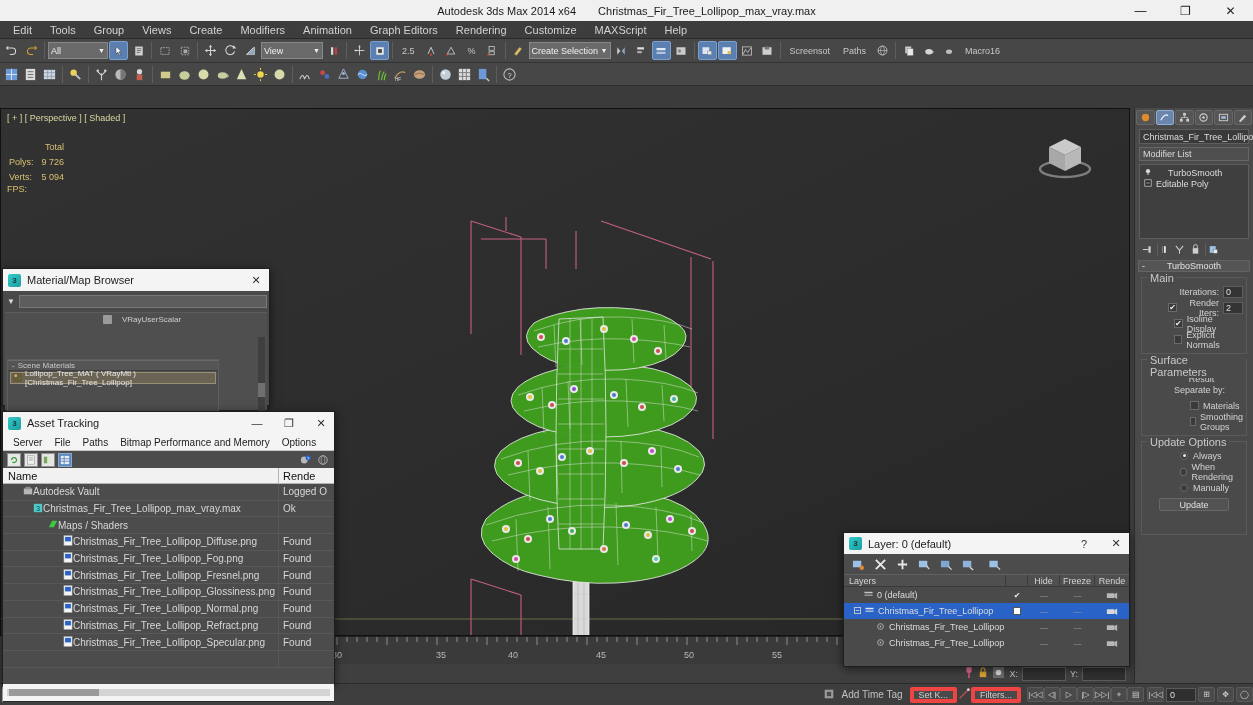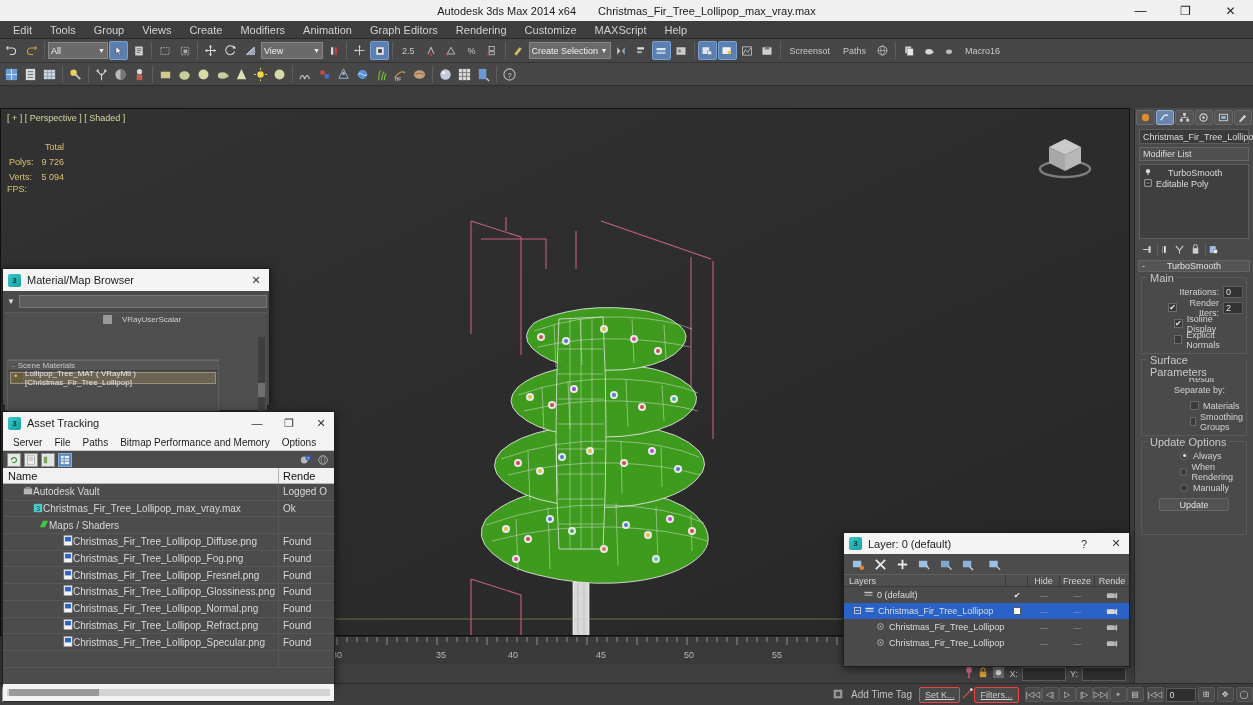--- a/index.html
+++ b/index.html
@@ -64,22 +64,22 @@
   .ruler .lbl { position:absolute; top:13px; font-size:9px; color:#b9b9b9; transform:translateX(-50%); }
   .trackbar { position:absolute; left:335px; top:664px; width:795px; height:19px;
     background:#3f3f3f; display:flex; align-items:center; justify-content:flex-end; gap:4px; padding-right:4px; }
   .numfield { width:44px; height:14px; background:#2f2f2f; border:1px solid #5b5b5b; }
 
   
   .statusbar { position:absolute; left:0; top:683px; width:1253px; height:22px;
     background:#3e3e3e; border-top:1px solid #2a2a2a; display:flex; align-items:center; }
   .sb-prompt { flex:0 0 330px; height:15px; margin-left:2px; background:#f2f2f2; border:1px solid #9a9a9a; }
   .sb-label { font-size:10px; color:#c0c0c0; padding:0 7px; white-space:nowrap; }
-  .sb-btn { height:16px; background:#4a4a4a; border:1px solid #ef4444; border-radius:2px;
-    font-size:9px; color:#d0d0d0; display:flex; align-items:center; padding:0 5px; white-space:nowrap;text-decoration:underline; }
+  .sb-btn { height:16px; background:#4a4a4a; border:4px solid #ef4444; border-radius:2px;
+    font-size:9px; color:#d0d0d0; display:flex; align-items:center; padding:0 5px; white-space:nowrap; }
   .anim-btn { width:17px; height:15px; background:#4a4a4a; border:1px solid #5a5a5a;
     border-radius:2px; display:flex; align-items:center; justify-content:center;
     font-size:8px; color:#cfcfcf; }
 
   
   .cmdpanel { position:absolute; left:1134px; top:108px; width:119px; height:575px;
     background:#4a4a4a; border-left:1px solid #2c2c2c; }
   .cp-tabs { display:flex; gap:1px; padding:2px 1px; height:19px; }
   .cp-tab { flex:1; height:15px; background:#555; border:1px solid #666; border-radius:2px;
     display:flex; align-items:center; justify-content:center; }
@@ -1221,21 +1221,21 @@
             <svg width="10" height="10" viewBox="0 0 12 12">
                 <rect x="1" y="1" width="10" height="10" fill="#4fc8c8"></rect>
                 <text x="6" y="9" font-size="8" fill="#0c3c3c" text-anchor="middle">3</text>
               </svg>
           </span>
           <span>Christmas_Fir_Tree_Lollipop_max_vray.max</span>
         </div>
         <div class="s">Ok</div>
       </div>
       <div class="at-row">
-        <div class="n" style="padding-left:36px">
+        <div class="n" style="padding-left:45px">
           <span>
             <svg width="10" height="10" viewBox="0 0 12 12">
                 <polygon points="1,10 5,2 11,2 7,10" fill="#3fc83f"></polygon>
               </svg>
           </span>
           <span>Maps / Shaders</span>
         </div>
         <div class="s"></div>
       </div>
       <div class="at-row">

